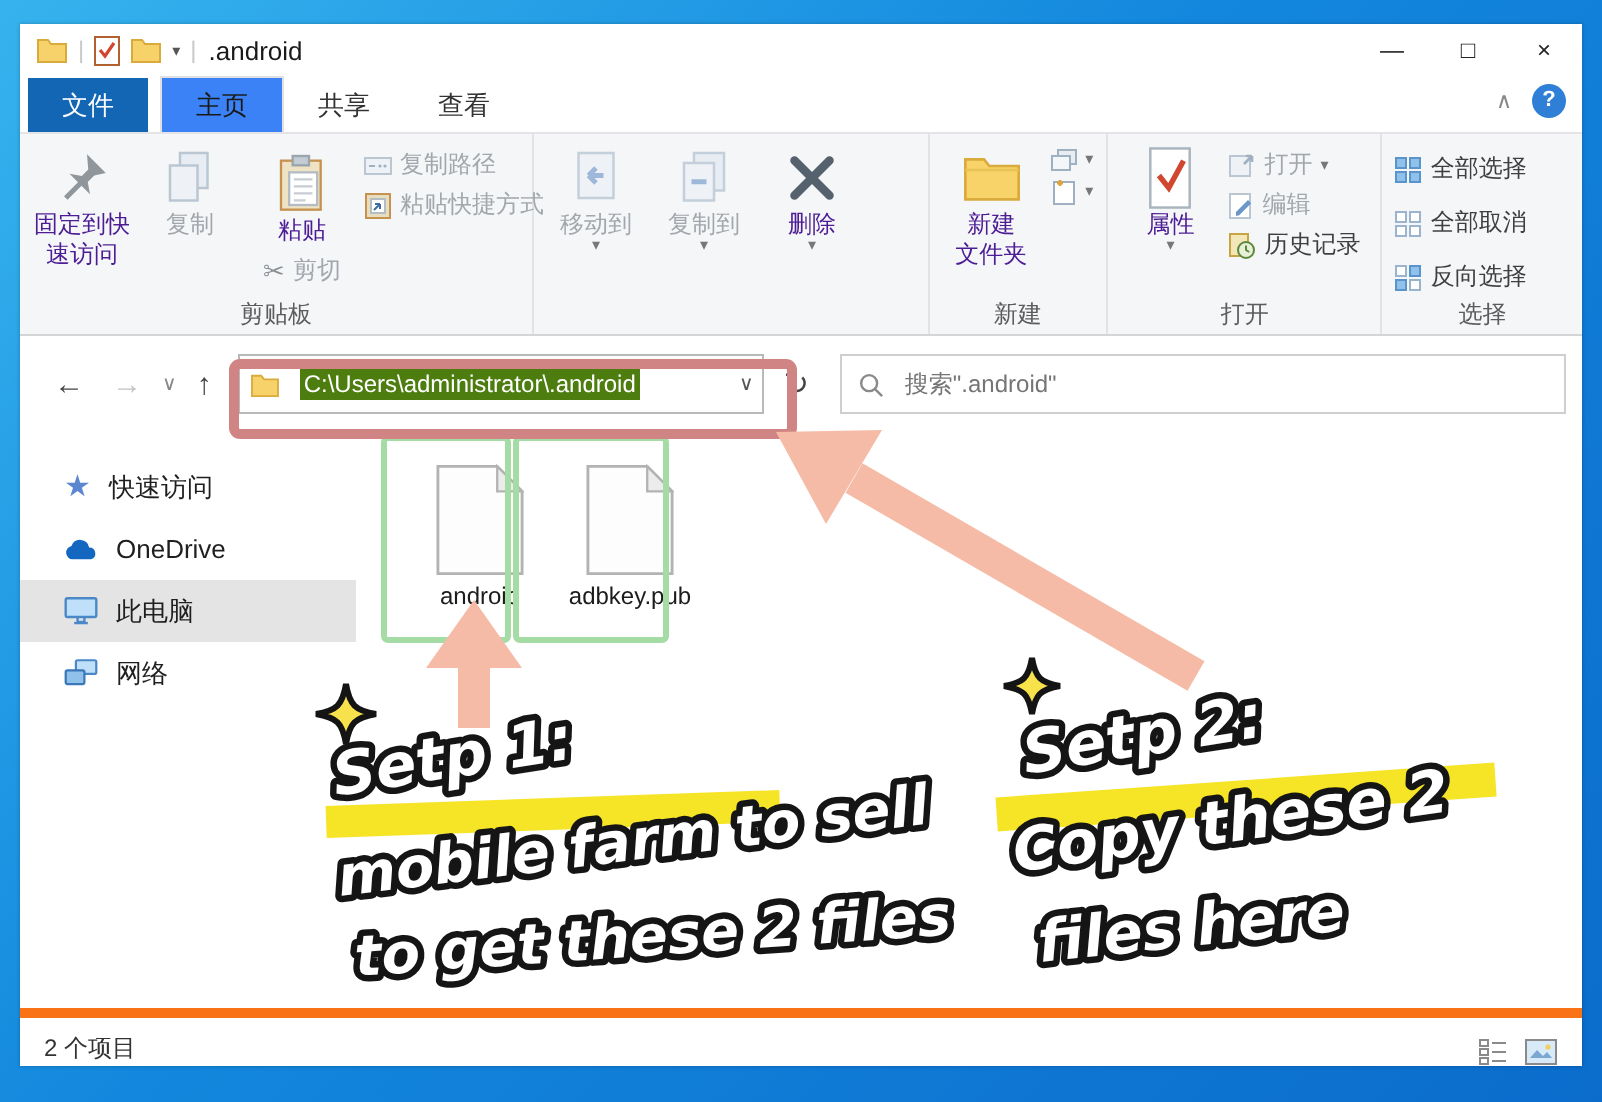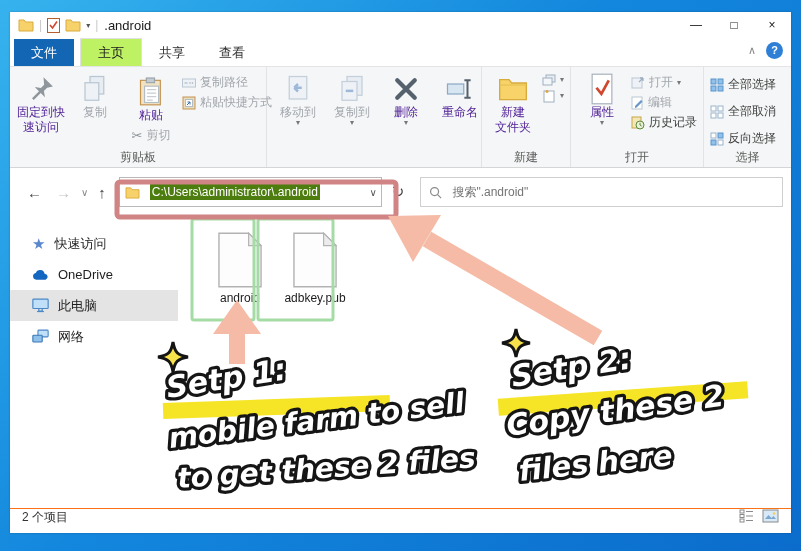--- a/index.html
+++ b/index.html
@@ -15,21 +15,21 @@
   .qat svg{display:block;}
   .qat .dd{font-size:8px;color:#555;}
   .win-title{font-size:13px;color:#1a1a1a;margin-left:6px;}
   .win-controls{margin-left:auto;display:flex;height:26px;}
   .wc{width:38px;text-align:center;line-height:26px;font-size:12px;color:#222;}
   
   .tabrow{height:28px;display:flex;align-items:flex-end;padding-left:4px;flex:0 0 auto;
           border-bottom:1px solid #e4e4e6;position:relative;}
   .tab{padding:0 17px;height:27px;line-height:27px;font-size:13px;color:#333;}
   .tab.file{background:#1266b4;color:#fff;margin-right:6px;font-family:Liberation Serif, serif;}
-  .tab.selected{background:#bef264;border:1px solid #e0e0e0;border-bottom:none;color:#1a1a1a;}
+  .tab.selected{background:#3b82f6;border:1px solid #e0e0e0;border-bottom:none;color:#1a1a1a;}
   .tab-right{position:absolute;right:8px;top:4px;display:flex;align-items:center;gap:10px;}
   .collapse{color:#888;font-size:11px;}
   .helpbtn{width:17px;height:17px;border-radius:50%;background:#2f7fd6;color:#fff;font-size:11px;
            font-weight:bold;text-align:center;line-height:17px;}
   
   .ribbon{height:100px;background:#f5f6f7;border-bottom:1px solid #d5d5d5;display:flex;flex:0 0 auto;}
   .grp{position:relative;display:flex;flex-direction:column;border-right:1px solid #e3e3e5;padding:3px 4px 16px 4px;}
   .grp-label{position:absolute;left:0;right:0;bottom:1px;text-align:center;font-size:12px;color:#5c5c5c;}
   .grp-items{display:flex;align-items:flex-start;height:100%;}
   .bigbtn{display:flex;flex-direction:column;align-items:center;padding:3px 5px;min-width:44px;}
@@ -60,21 +60,21 @@
   .sidebar{width:168px;flex:0 0 auto;padding-top:12px;}
   .sbitem{display:flex;align-items:center;height:31px;padding-left:22px;gap:9px;font-size:13px;color:#1f1f1f;}
   .sbitem.selected{background:#e4e4e4;}
   .sb-star{color:#5b87d0;font-size:15px;line-height:15px;}
   .filearea{flex:1;padding:10px 0 0 16px;display:flex;align-items:flex-start;}
   .tile{display:flex;flex-direction:column;align-items:center;padding-top:6px;}
   .tile .fname{font-size:12px;color:#1c1c1c;margin-top:3px;text-align:center;word-break:break-all;line-height:1.3;}
   .t1{width:64px;margin-left:14px;}
   .t2{width:70px;margin-left:8px;}
   
-  .statusbar{height:24px;border-top:1px solid #f97316;display:flex;align-items:flex-start;
+  .statusbar{height:24px;border-top:5px solid #f97316;display:flex;align-items:flex-end;
              padding:0 12px;flex:0 0 auto;}
   .status-count{font-size:12px;color:#333;}
   .statusicons{margin-left:auto;display:flex;gap:8px;align-items:center;}
   
   .overlay{position:absolute;left:0;top:0;width:801px;height:551px;pointer-events:none;z-index:50;}
   .anno-text{font-family:"DejaVu Sans","Liberation Sans",sans-serif;font-weight:bold;font-style:italic;
              fill:#ffffff;stroke:#151515;stroke-width:6.5px;paint-order:stroke;
              stroke-linejoin:round;stroke-linecap:round;}
 </style>
 </head>
@@ -193,27 +193,20 @@
             <span class="lbl">复制到</span>
             <span class="dda">▾</span>
           </div>
           <div class="bigbtn">
             <svg width="30" height="32" viewBox="0 0 24 24">
                 <path d="M5 5L19 19M19 5L5 19" stroke="#55616d" stroke-width="3.4" stroke-linecap="round"></path>
               </svg>
             <span class="lbl">删除</span>
             <span class="dda">▾</span>
           </div>
-          <div class="bigbtn">
-            <svg width="30" height="32" viewBox="0 0 24 24">
-                <rect x="2" y="8" width="13" height="8" fill="#d8e6f2" stroke="#8fa9c4"></rect>
-                <path d="M18 5v14M15.5 5h5M15.5 19h5" stroke="#55616d" stroke-width="1.6"></path>
-              </svg>
-            <span class="lbl">重命名</span>
-          </div>
         </div>
       </div>
 
       <div class="grp" style="width:88px">
         <div class="grp-items">
           <div class="bigbtn">
             <svg width="32" height="32" viewBox="0 0 24 24">
                 <path d="M2 5h7l2 2.5h11V20H2z" fill="#f7d369" stroke="#d9ab3c"></path>
                 <path d="M2 9h20" stroke="#e8c355"></path>
               </svg>

